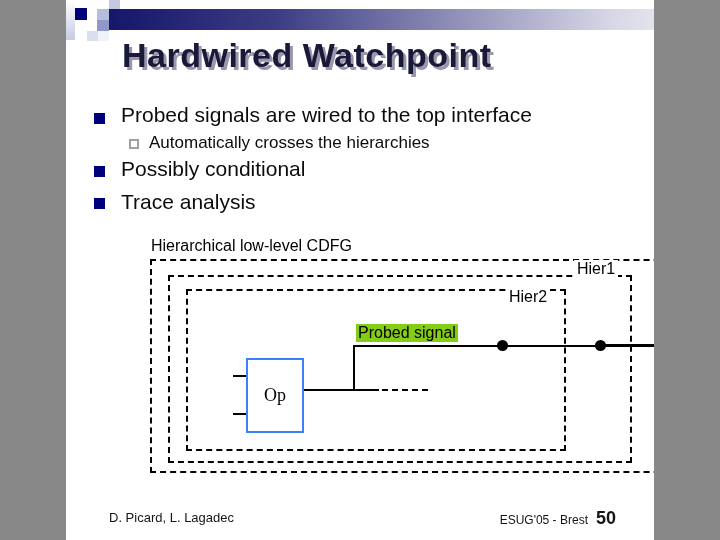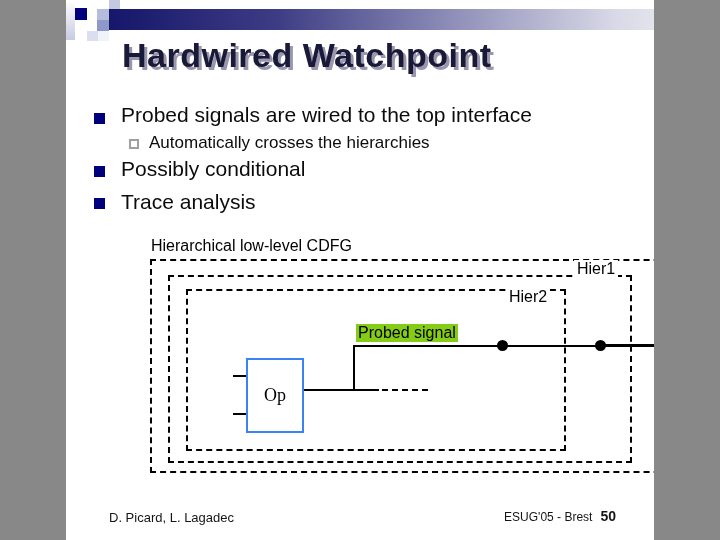--- a/index.html
+++ b/index.html
@@ -56,21 +56,21 @@
   .dot{width:11px;height:11px;background:#000;border-radius:50%;z-index:4;}
   #dot1{left:431px;top:340px;}
   #dot2{left:529px;top:340px;}
   #dot3{left:613px;top:340px;}
   #op-box{left:180px;top:358px;width:54px;height:71px;border:2px solid #3b82f6;
     background:#fff;z-index:2;display:flex;align-items:center;justify-content:center;
     font-family:"Liberation Serif","DejaVu Serif",serif;font-size:18px;}
   
   #f-authors{left:43px;top:510px;font-size:13px;color:#151515;}
   #f-right{right:38px;top:508px;font-size:12px;color:#151515;display:flex;align-items:baseline;}
-  #f-page{font-weight:bold;font-size:14px;margin-left:8px;}
+  #f-page{font-weight:bold;font-size:18px;margin-left:8px;}
 </style>
 </head>
 <body>
 
 <div class="slide">
 
   <div class="abs" id="strip"></div>
   <div class="abs" id="bar"></div>
   <div class="abs" id="sq-navy"></div>
   <div class="abs" id="sq-top"></div>

